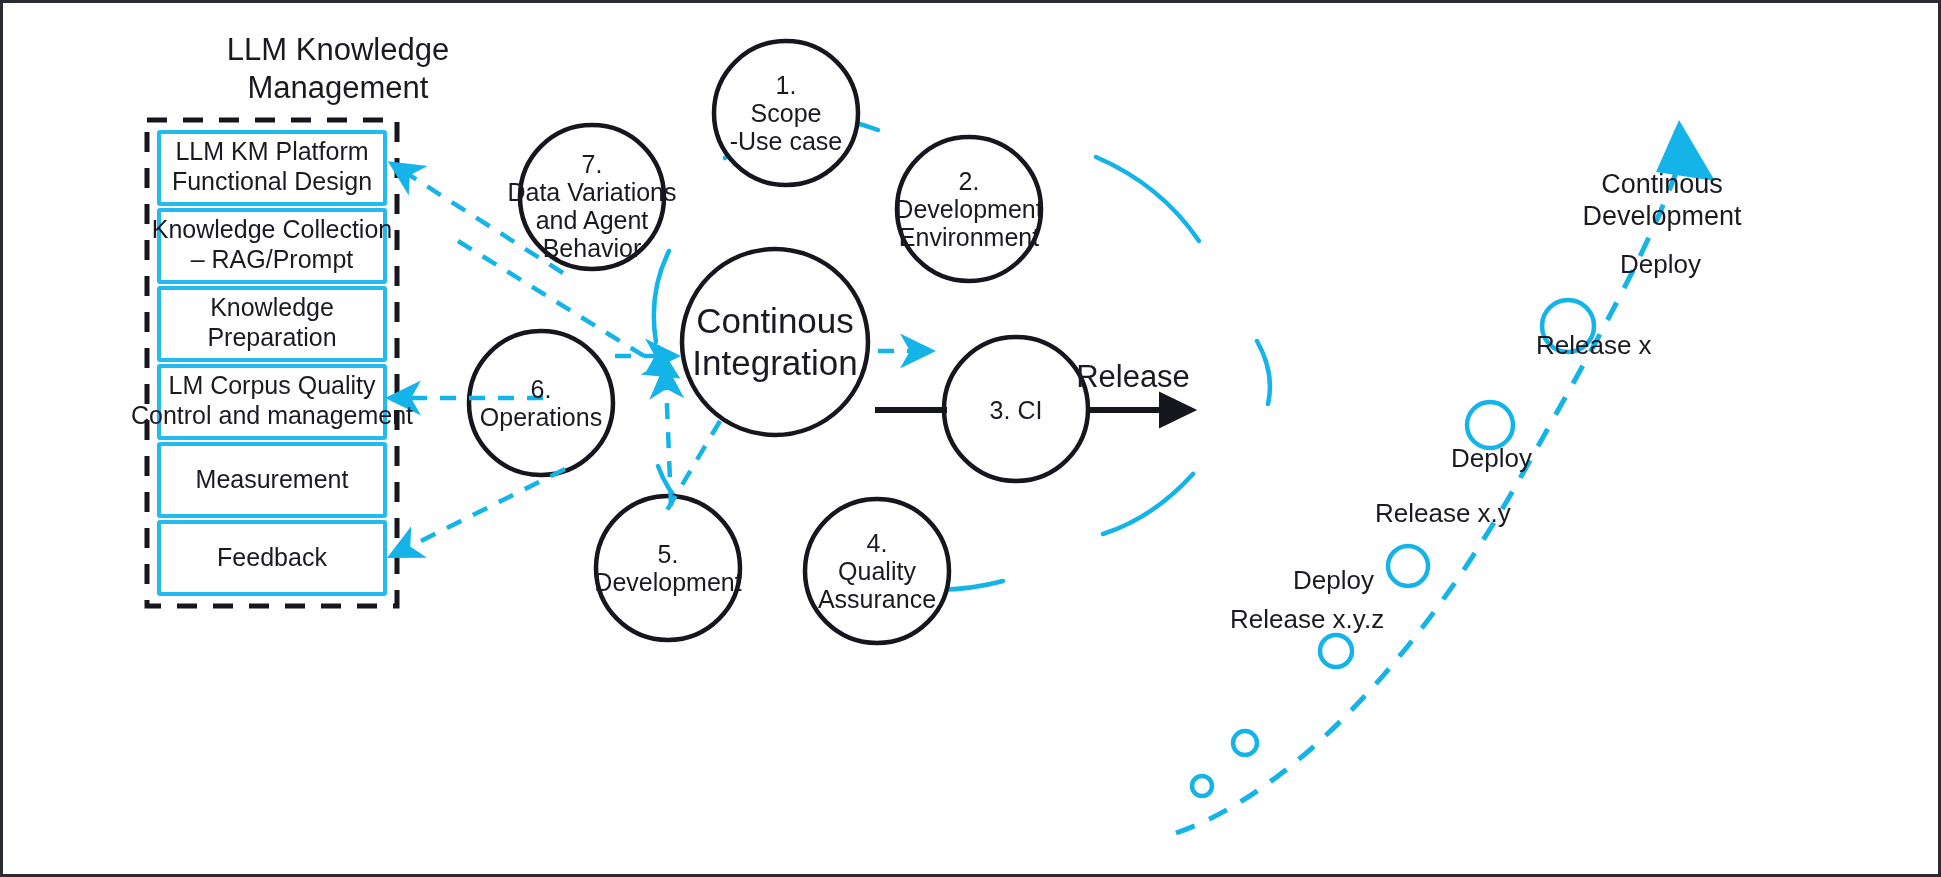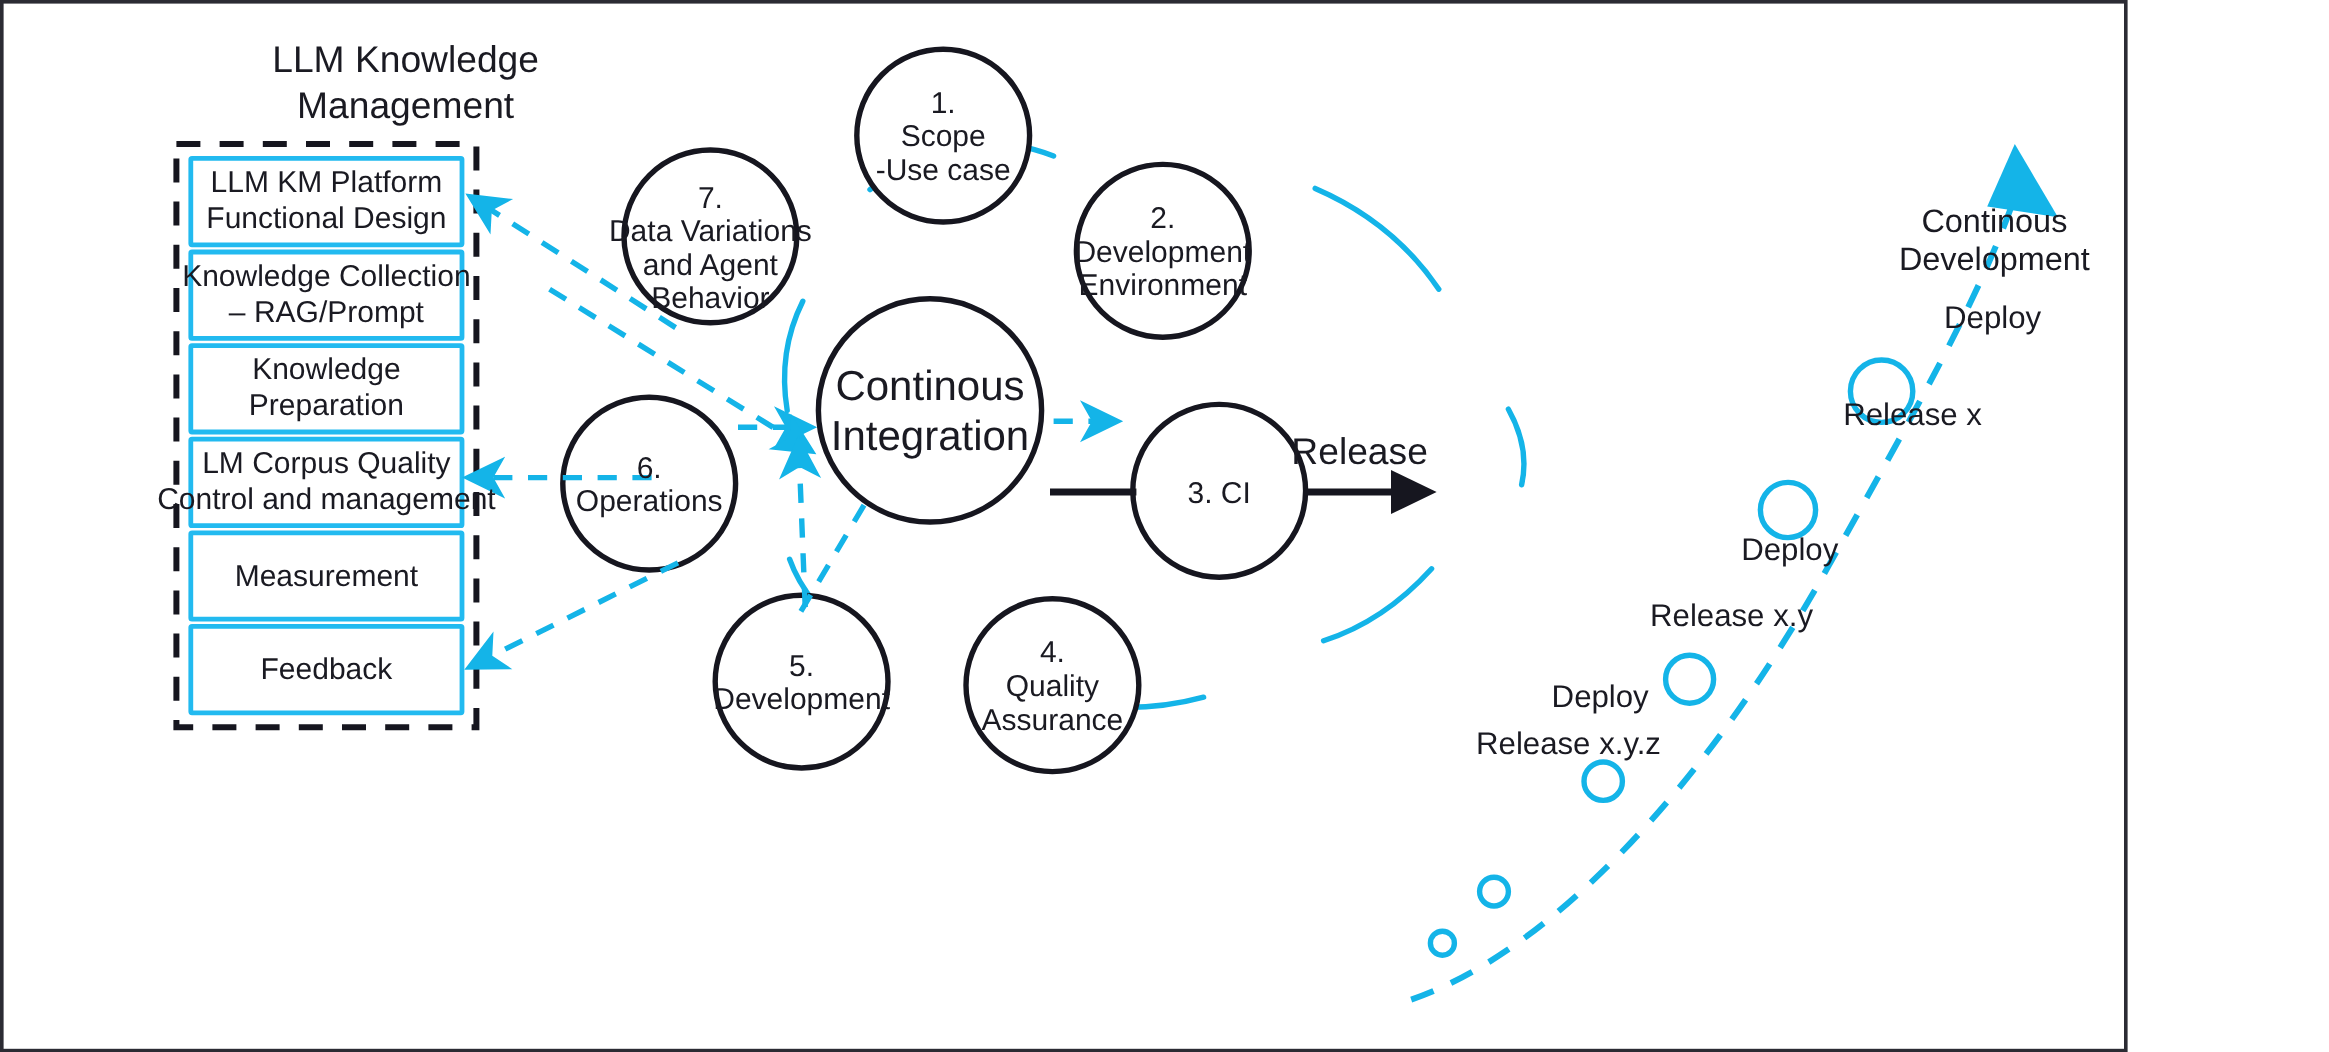--- a/index.html
+++ b/index.html
@@ -5,21 +5,21 @@
   html, body {
     margin: 0;
     padding: 0;
     background: #ffffff;
   }
   body {
     font-family: "Liberation Sans", sans-serif;
   }
   #canvas {
     position: relative;
-    width: 1773px;
+    width: 1941px;
     height: 877px;
     background: #ffffff;
     box-sizing: border-box;
     border: 3px solid #2b2b33;
     overflow: hidden;
     padding-left: 29px;
   }
   svg.layer {
     position: absolute;
     left: 0;

